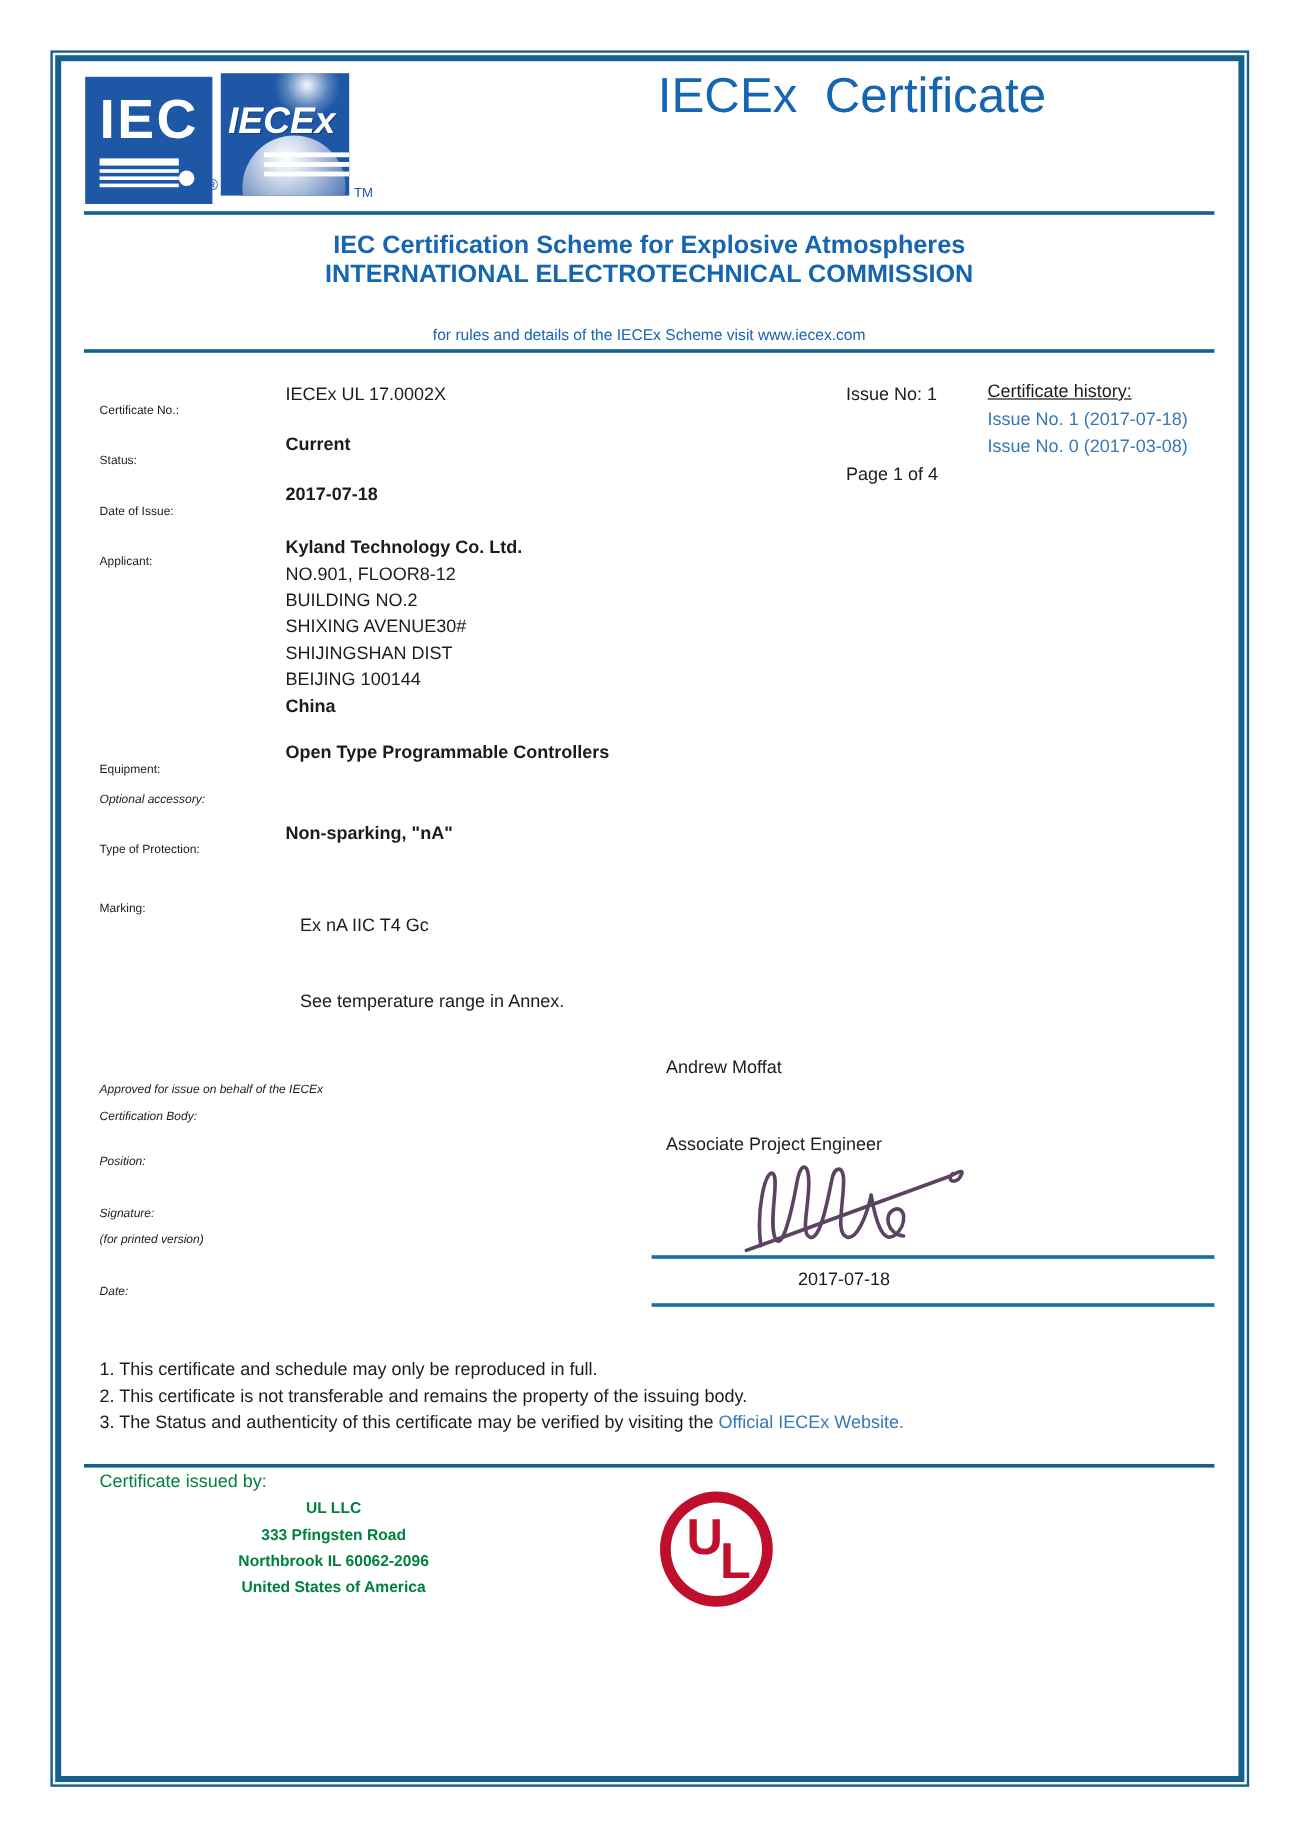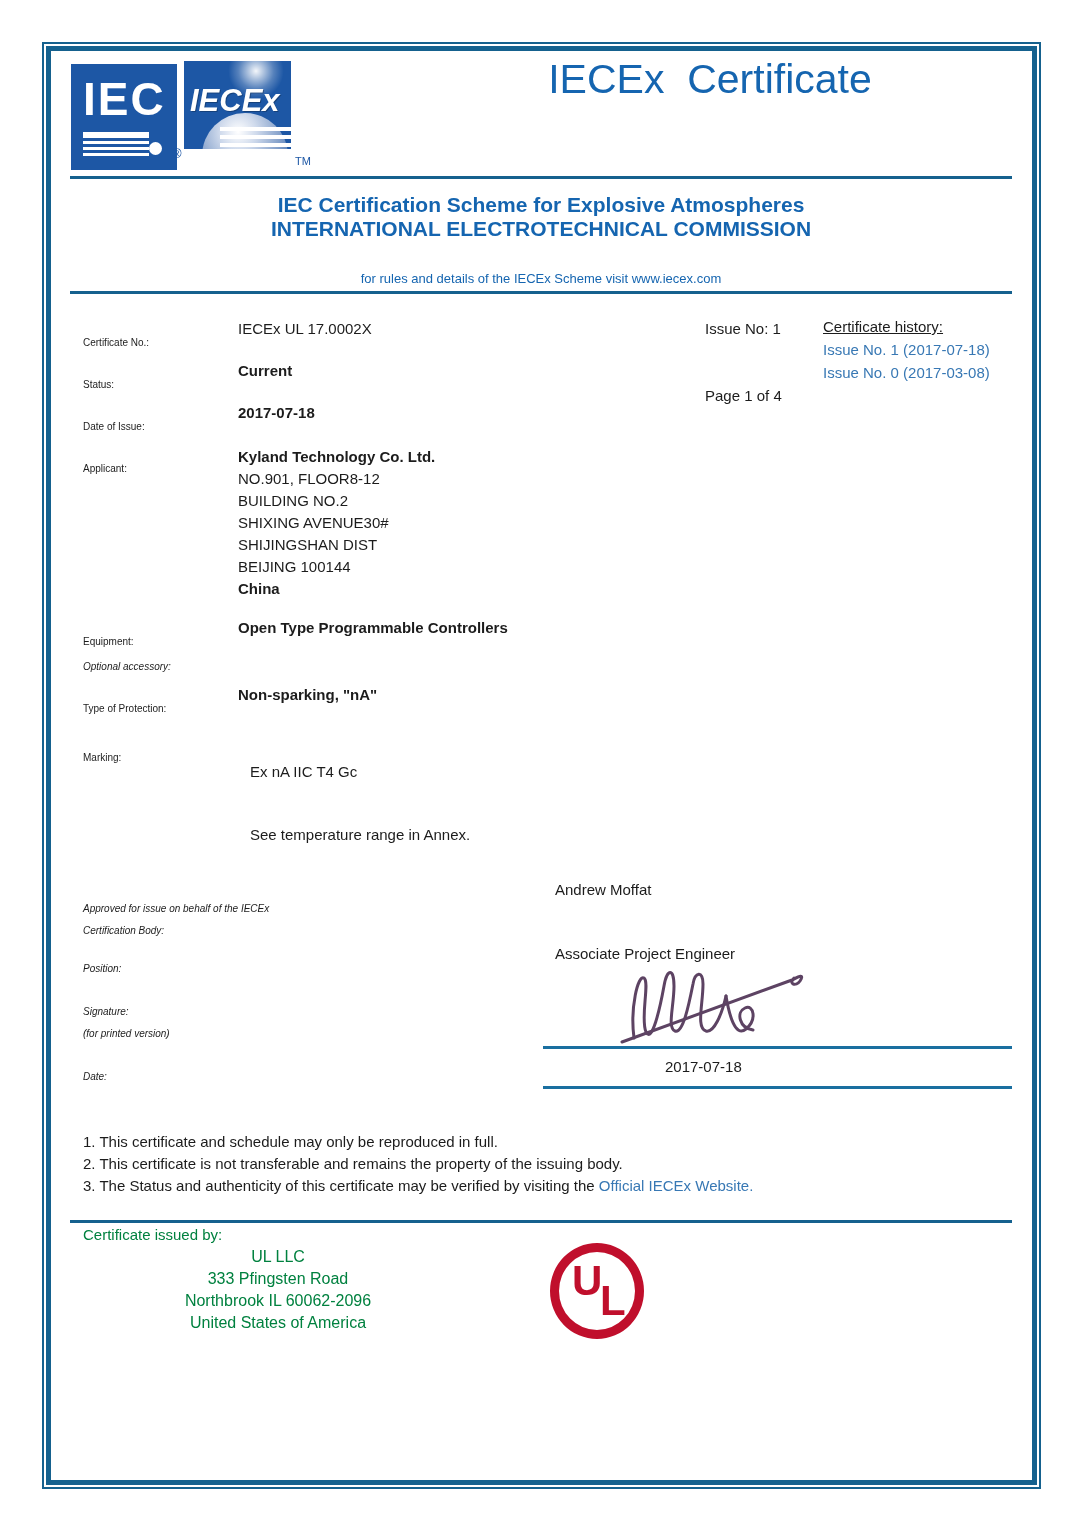--- a/index.html
+++ b/index.html
@@ -32,21 +32,21 @@
   .iec-lines .bar { display:block; background:#fff; margin-bottom:3px; width:66px; }
   .iec-lines .b1 { height:6px; }
   .iec-lines .b2, .iec-lines .b3, .iec-lines .b4 { height:3px; }
   .iec-dot {
     position:absolute; left:66px; top:10px; width:13px; height:13px;
     background:#fff; border-radius:50%;
   }
   .reg-mark { position:absolute; left:172px; top:146px; font-size:13px; color:#1D57A5; }
 
   .iecex-box {
-    position:absolute; left:184px; top:61px; width:107px; height:88px;
+    position:absolute; left:184px; top:61px; width:107px; height:102px;
     background:#1D57A5; overflow:hidden;
   }
   .iecex-glow {
     position:absolute; left:44px; top:-18px; width:56px; height:56px; border-radius:50%;
     background:radial-gradient(circle, rgba(255,255,255,0.95) 0%, rgba(255,255,255,0.25) 45%, rgba(255,255,255,0) 70%);
   }
   .iecex-sphere {
     position:absolute; left:18px; top:52px; width:86px; height:86px; border-radius:50%;
     background:radial-gradient(circle at 42% 22%, #ffffff 0%, #cfdaec 22%, #8aa5cd 48%, #3a69ad 78%, #24549c 100%);
   }
@@ -83,21 +83,21 @@
   
   .sig-svg { position:absolute; left:612px; top:956px; }
   .sigline { position:absolute; background:#1A6FA0; height:3px; left:543px; width:469px; }
 
   
   .note { position:absolute; left:83px; font-size:15px; }
 
   
   .green { color:#00813F; }
   .issuer-block { position:absolute; left:128px; top:1246px; width:300px; text-align:center; }
-  .issuer-line { font-size:16px; font-weight:normal; color:#00813F; line-height:22px; }
+  .issuer-line { font-size:13px; font-weight:bold; color:#00813F; line-height:22px; }
   .ul-logo {
     position:absolute; left:550px; top:1243px; width:94px; height:96px;
     border:9px solid #C00F2C; border-radius:50%; background:#fff;
   }
   .ul-u { position:absolute; left:13px; top:5px; font-size:42px; font-weight:bold; color:#C00F2C; }
   .ul-l { position:absolute; left:41px; top:25px; font-size:42px; font-weight:bold; color:#C00F2C; }
 </style>
 </head>
 <body>
 

